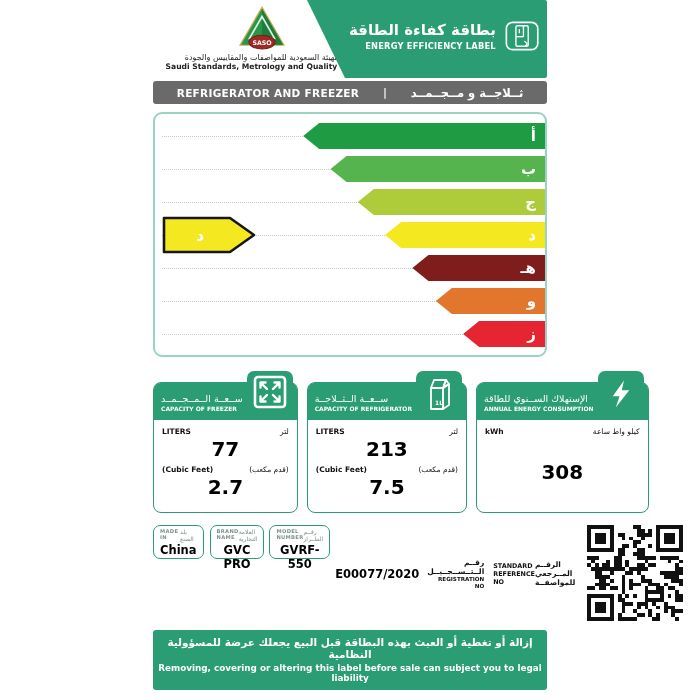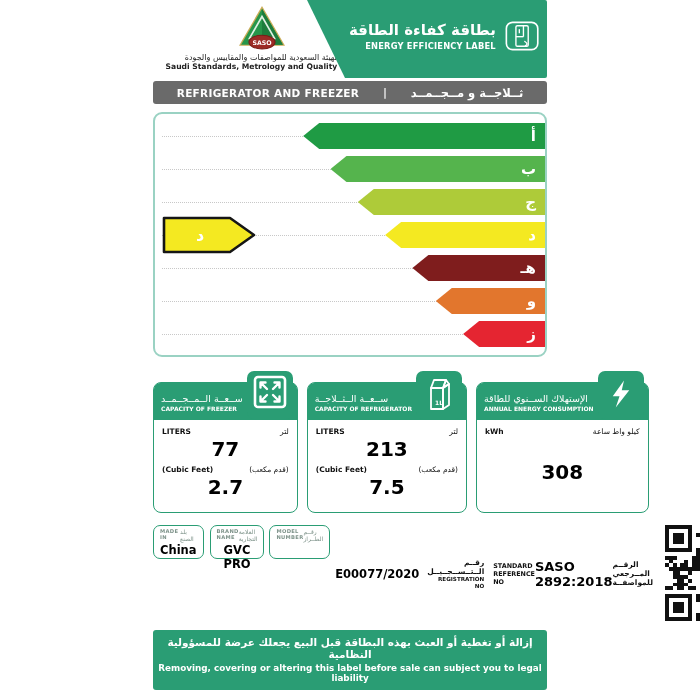--- a/index.html
+++ b/index.html
@@ -264,31 +264,31 @@
             <span class="flab-ar">العلامة التجارية</span>
           </div>
           <div class="fbox-value">GVC PRO</div>
         </div>
       </div>
       <div class="fbox">
         <div class="fbox-labels">
           <span class="flab-en">MODEL NUMBER</span>
           <span class="flab-ar">رقــم الطــراز</span>
         </div>
+        <div class="fbox-value">GVRF-550</div>
       </div>
       <div class="reg-row">
         <span class="reg-value">E00077/2020</span>
         <span class="reg-labels">
           <div class="reg-ar">رقــم الــتــســجــيــل</div>
           <div class="reg-en">REGISTRATION NO</div>
         </span>
       </div>
       <div class="std-row">
         <span class="std-en">STANDARD REFERENCE NO</span>
-        <span class="std-value">SASO 2892:2018</span>
         <span class="std-ar">الرقــم المــرجعي للمواصفــة</span>
       </div>
     </div>
     <div class="qr"><svg viewBox="0 0 25 25" width="96" height="96" shape-rendering="crispEdges">
           <rect x="0" y="0" width="25" height="25" fill="#ffffff"></rect>
           <rect x="12" y="0" width="1" height="1" fill="#111"></rect>
           <rect x="13" y="0" width="1" height="1" fill="#111"></rect>
           <rect x="13" y="1" width="1" height="1" fill="#111"></rect>
           <rect x="14" y="1" width="1" height="1" fill="#111"></rect>
           <rect x="16" y="1" width="1" height="1" fill="#111"></rect>

